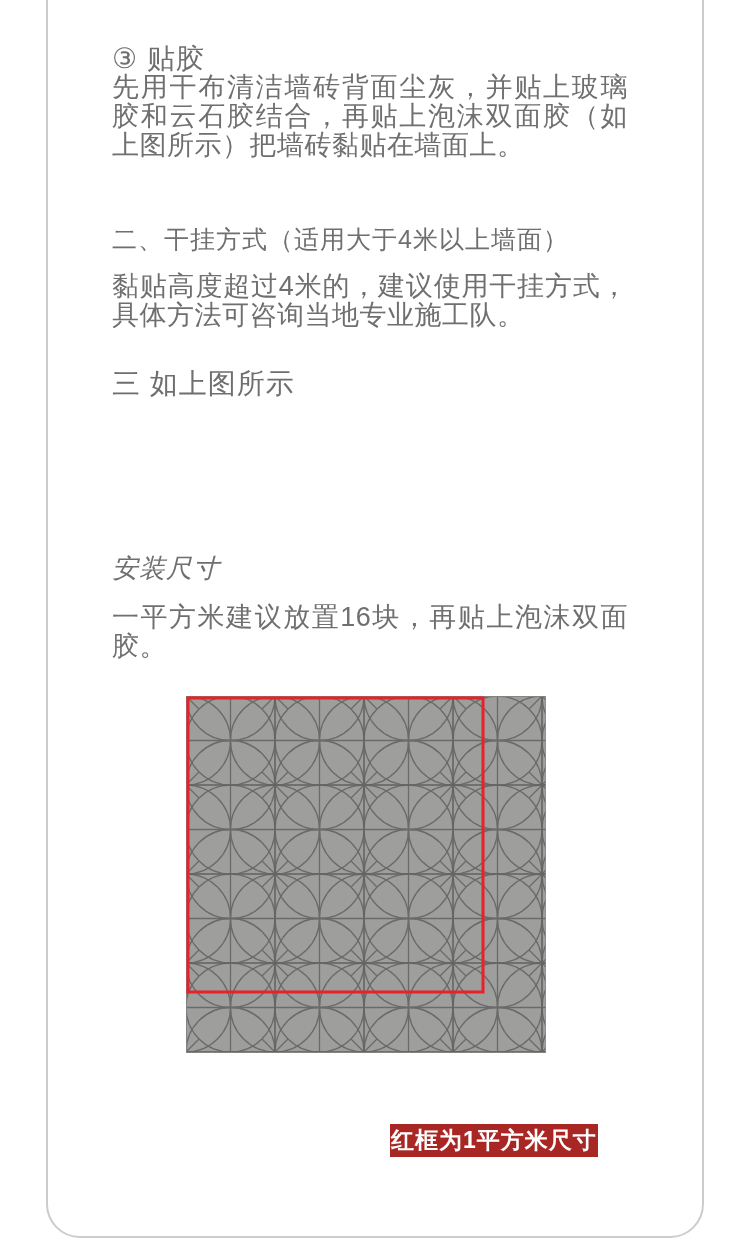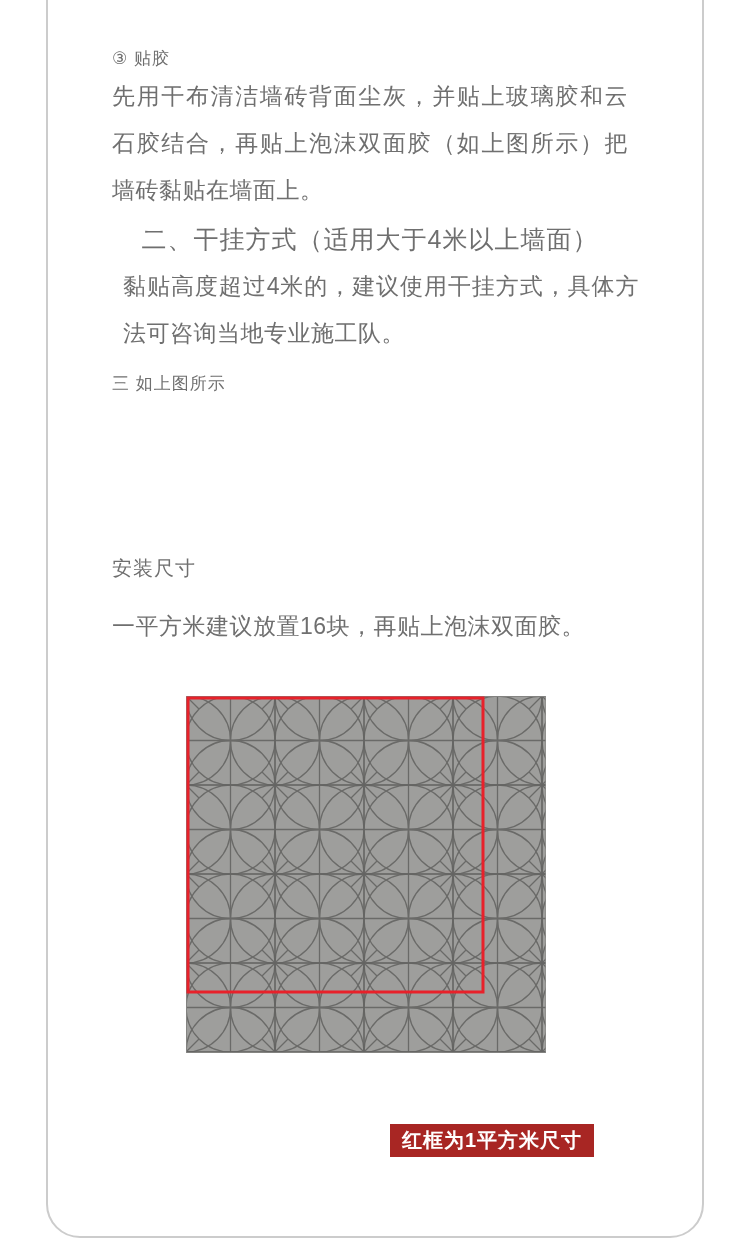--- a/index.html
+++ b/index.html
@@ -4,35 +4,35 @@
 <style>
   html,body{margin:0;padding:0;background:#ffffff;}
   body{font-family:"Liberation Sans","DejaVu Sans",sans-serif;}
   .page{position:relative;width:750px;height:1243px;background:#ffffff;overflow:hidden;}
   .card-border{
     position:absolute;left:46px;top:-40px;width:658px;height:1278px;
     box-sizing:border-box;border:2px solid #cccccc;border-radius:34px;
     pointer-events:none;background:transparent;
   }
   .txt{position:absolute;left:112px;width:516px;color:#6f6f6f;}
-  .sec-title{font-size:17px;line-height:32px;letter-spacing:1px;}
-  .sec-title.big{font-size:20px;}
-  .sec-body{font-size:23px;line-height:47px;letter-spacing:0.5px;text-align:justify;}
+  .sec-title{font-size:28px;line-height:32px;letter-spacing:1px;}
+  .sec-title.big{font-size:26px;font-style:italic;}
+  .sec-body{font-size:27px;line-height:29px;letter-spacing:0.5px;text-align:justify;}
   .s1t{top:43px;}
   .s1b{top:73px;}
-  .s2t{top:223px;font-size:25px;text-align:center;}
-  .s2b{top:263px;margin-left:11px;}
+  .s2t{top:223px;font-size:25px;}
+  .s2b{top:272px;}
   .s3t{top:368px;}
   .s3b{top:420px;}
   .s4t{top:552px;}
   .s4b{top:603px;}
   .diagram{position:absolute;left:186px;top:696px;width:360px;height:357px;}
   .caption{
     position:absolute;left:390px;top:1124px;height:33px;line-height:33px;
-    padding:0 12px;background:#a82623;color:#ffffff;font-size:20px;font-weight:bold;
+    padding:0 1px;background:#a82623;color:#ffffff;font-size:23px;font-weight:bold;
     letter-spacing:1px;white-space:nowrap;
   }
 </style>
 </head>
 <body>
 
 <div class="page">
 
   <div class="card-border"></div>
 

